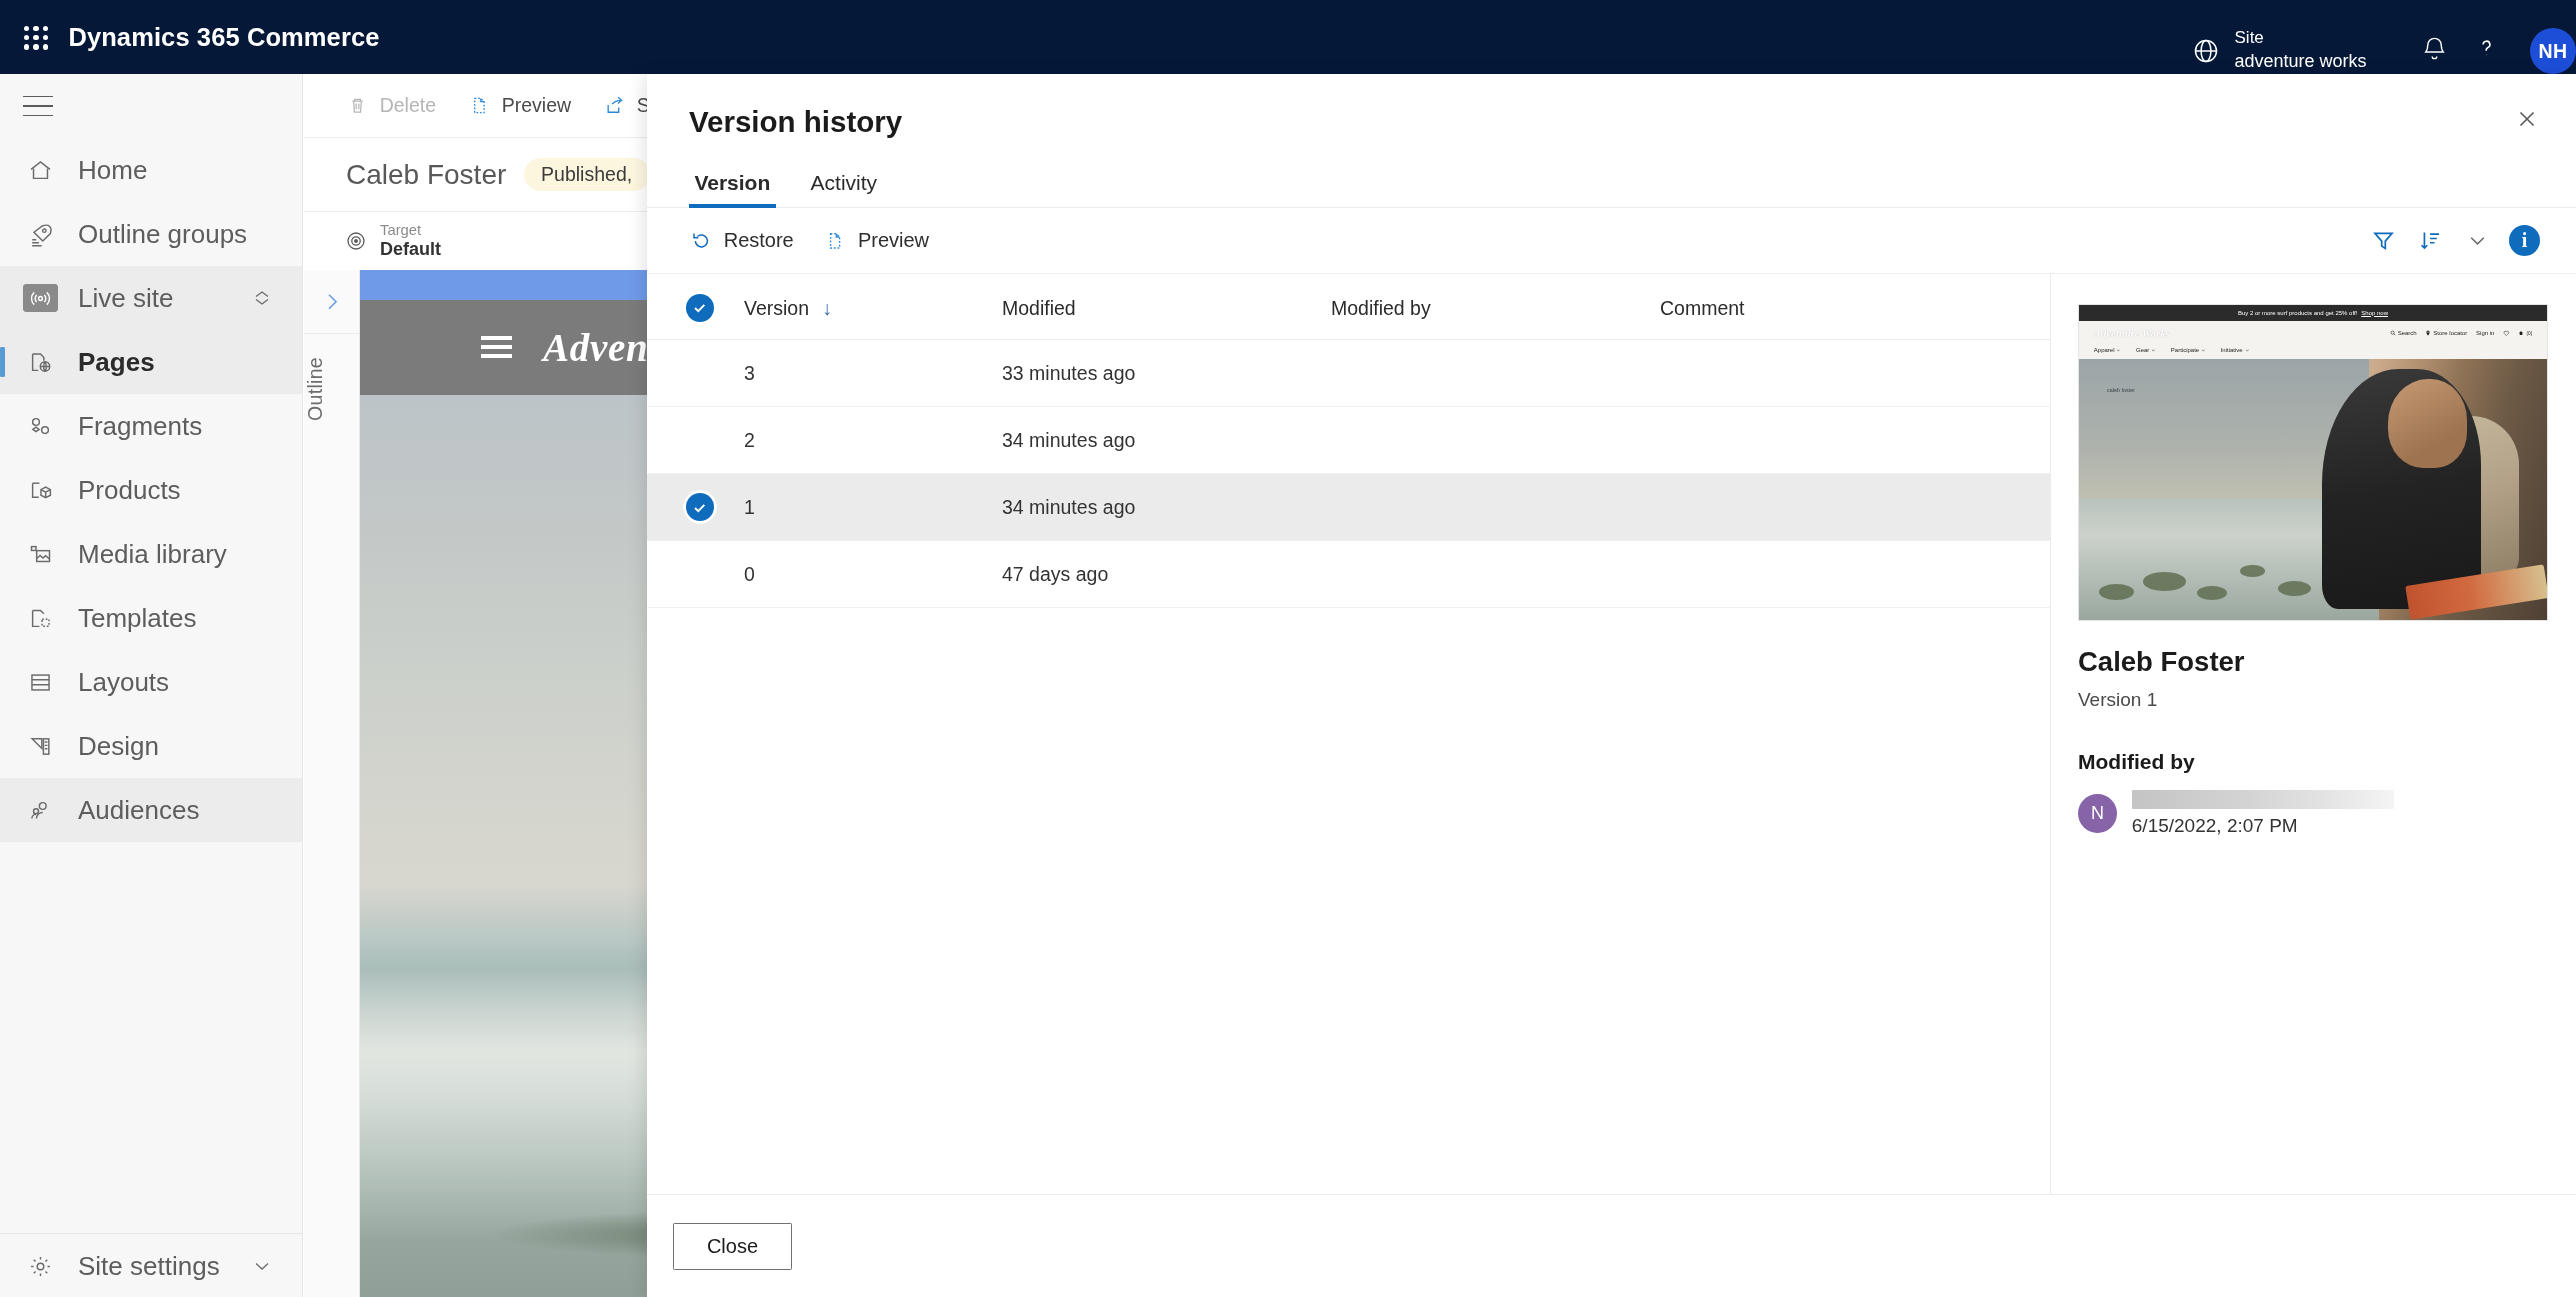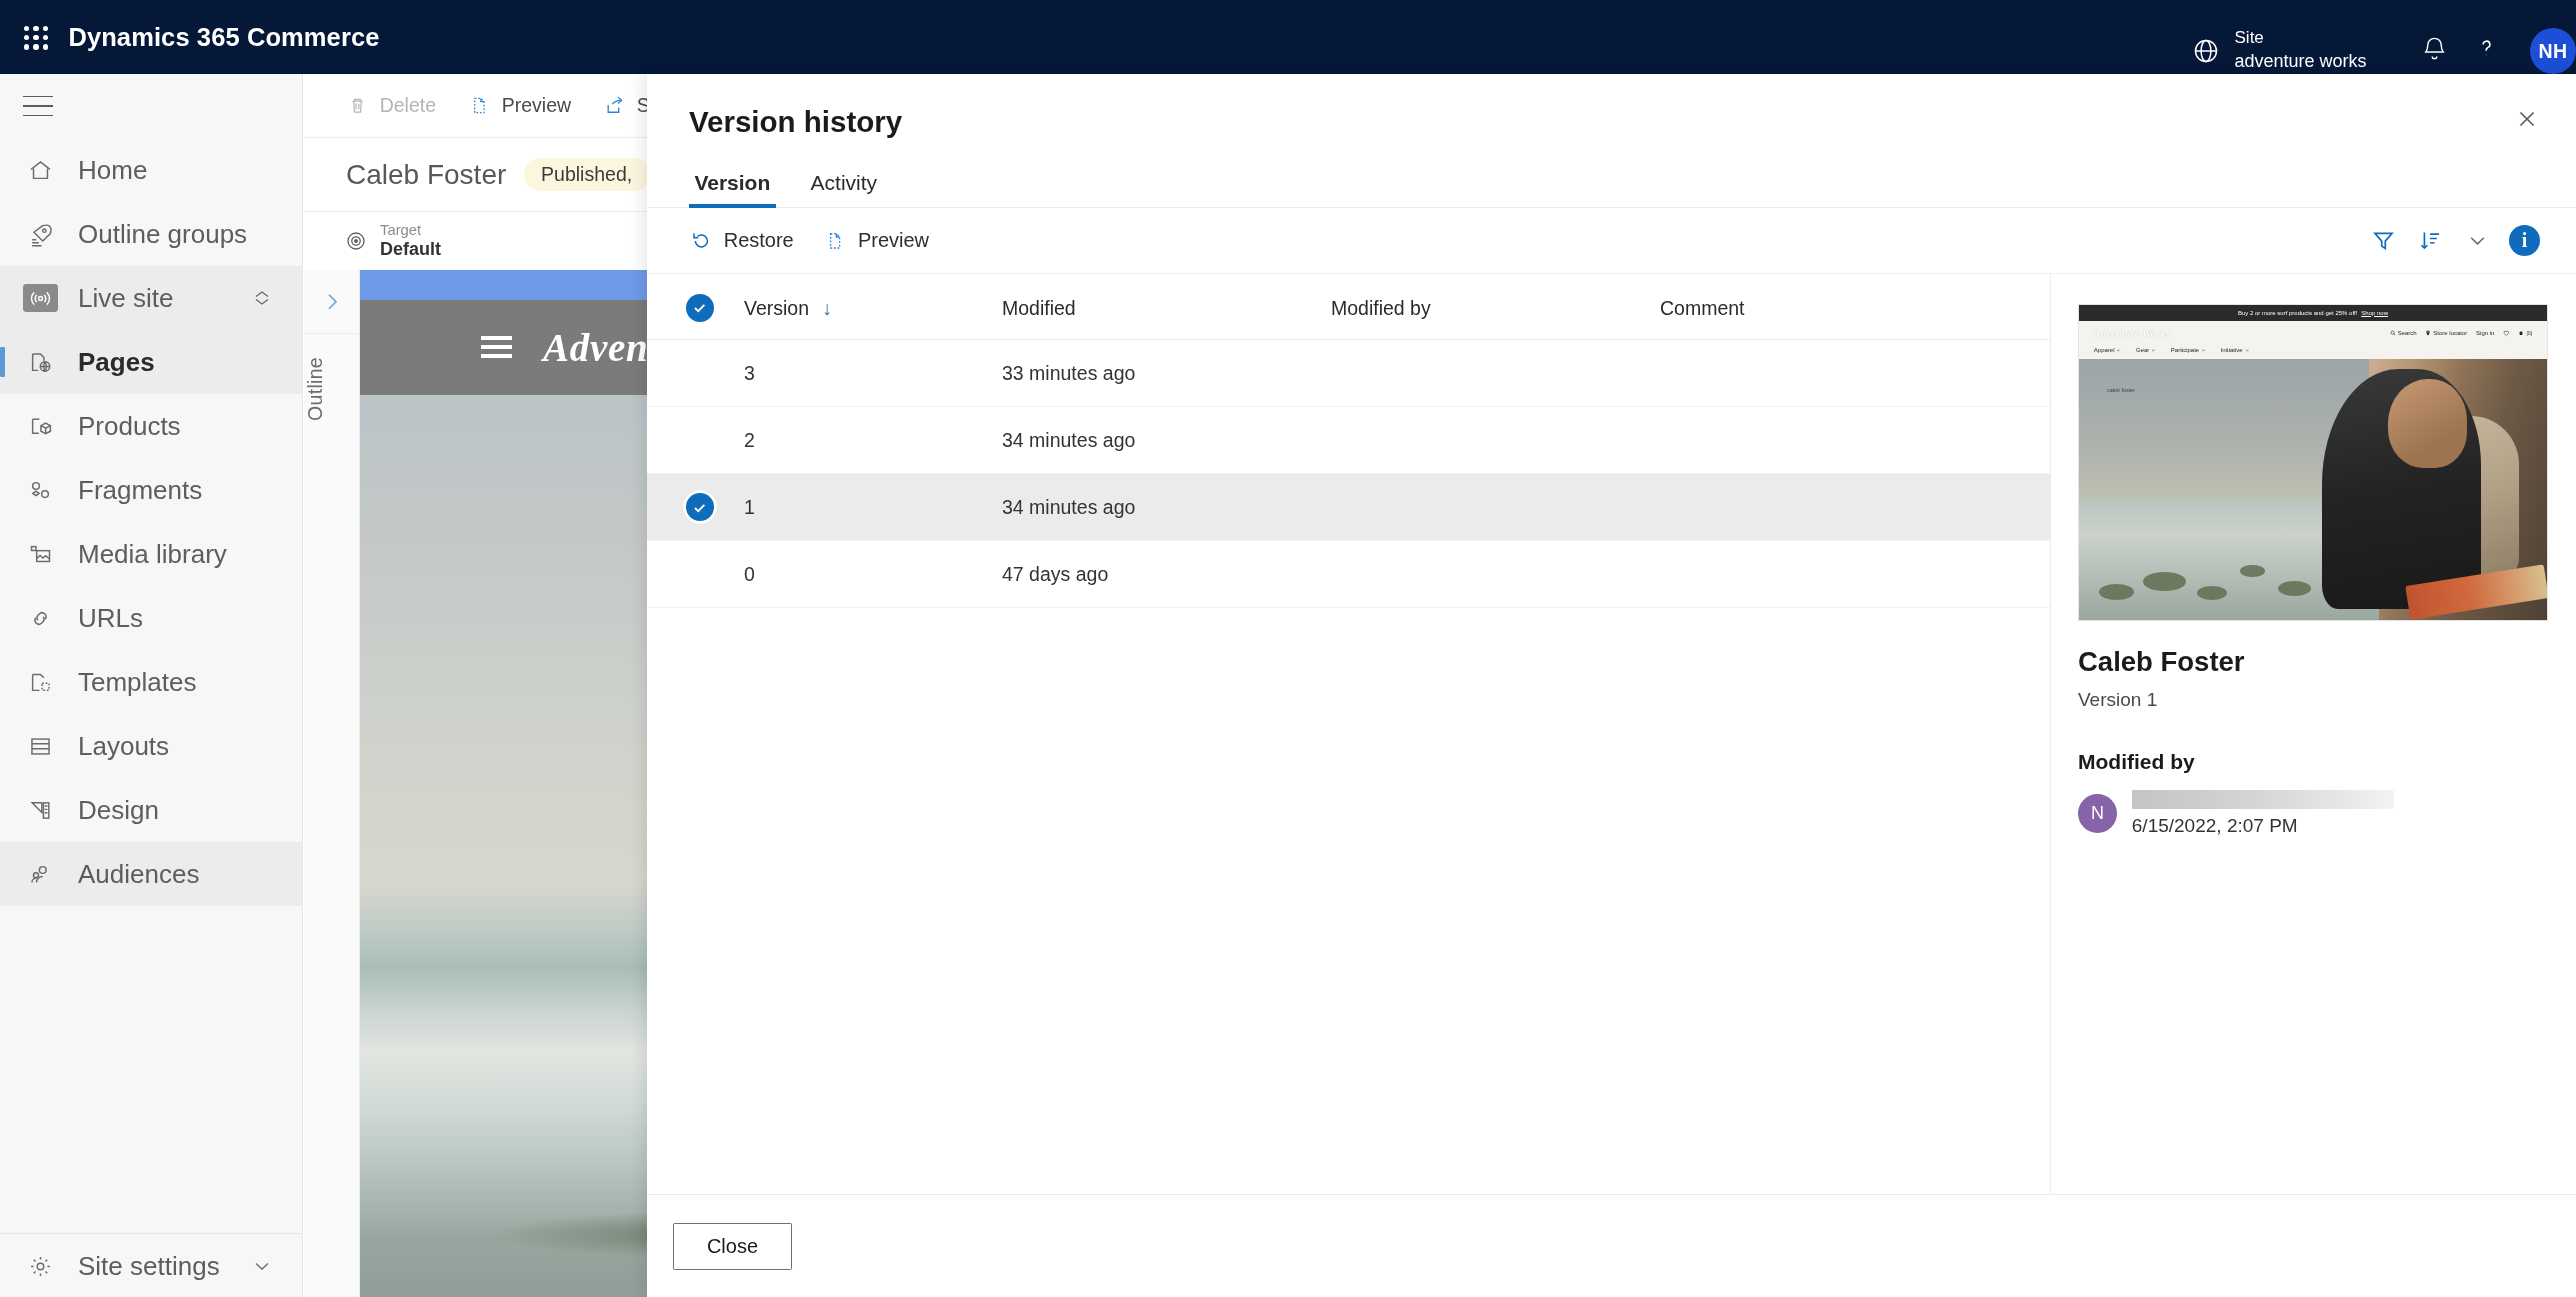--- a/index.html
+++ b/index.html
@@ -417,60 +417,51 @@
             <circle cx="16" cy="15.5" r="4.2"></circle>
               <path d="M11.8 15.5h8.4M16 11.3c1.6 1.8 1.6 6.6 0 8.4M16 11.3c-1.6 1.8-1.6 6.6 0 8.4"></path>
           </svg>
         </span>
         <span>Pages</span>
       </div>
 
       <div class="nav-item">
         <span class="ni">
           <svg width="27" height="27" viewBox="0 0 24 24" fill="none" stroke="#6b6b6b" stroke-width="1.3">
+            <circle cx="8" cy="8" r="3"></circle>
+              <circle cx="16" cy="15.2" r="3"></circle>
+            <path d="M5.2 14.6 8 12.6l2.8 2-2.8 2Z"></path>
+          </svg>
+        </span>
+        <span>Fragments</span>
+      </div>
+
+      <div class="nav-item">
+        <span class="ni">
+          <svg width="27" height="27" viewBox="0 0 24 24" fill="none" stroke="#6b6b6b" stroke-width="1.3">
             <path d="M5 5.5V18h5.5"></path>
               <path d="M5 5.5h6"></path>
             <path d="M12.4 11.2 16.6 9l4.2 2.2v5L16.6 18.4 12.4 16.2Z"></path>
               <path d="M12.4 11.2 16.6 13.4l4.2-2.2M16.6 13.4v5"></path>
           </svg>
         </span>
         <span>Products</span>
       </div>
 
       <div class="nav-item">
         <span class="ni">
           <svg width="27" height="27" viewBox="0 0 24 24" fill="none" stroke="#6b6b6b" stroke-width="1.3">
-            <circle cx="8" cy="8" r="3"></circle>
-              <circle cx="16" cy="15.2" r="3"></circle>
-            <path d="M5.2 14.6 8 12.6l2.8 2-2.8 2Z"></path>
-          </svg>
-        </span>
-        <span>Fragments</span>
-      </div>
-
-      <div class="nav-item">
-        <span class="ni">
-          <svg width="27" height="27" viewBox="0 0 24 24" fill="none" stroke="#6b6b6b" stroke-width="1.3">
             <rect x="4" y="5" width="4" height="3.4"></rect>
             <rect x="8.6" y="8.6" width="11.4" height="9.6"></rect>
             <path d="M8.6 15.6l3-2.8 2.6 2.4 2.4-2.2 3.4 3"></path>
           </svg>
         </span>
         <span>Media library</span>
       </div>
 
-      <div class="nav-item">
-        <span class="ni">
-          <svg width="27" height="27" viewBox="0 0 24 24" fill="none" stroke="#6b6b6b" stroke-width="1.3">
-            <path d="M9.6 13.6a3.4 3.4 0 0 1 0-4.2l1.6-1.6a3.4 3.4 0 0 1 4.8 4.8"></path>
-            <path d="M14.4 10.4a3.4 3.4 0 0 1 0 4.2l-1.6 1.6a3.4 3.4 0 0 1-4.8-4.8"></path>
-          </svg>
-        </span>
-        <span>URLs</span>
-      </div>
 
       <div class="nav-item">
         <span class="ni">
           <svg width="27" height="27" viewBox="0 0 24 24" fill="none" stroke="#6b6b6b" stroke-width="1.3">
             <path d="M5 4.8h7l3 3"></path>
               <path d="M5 4.8V19h6"></path>
             <path d="M13.4 12.6h6.2v6.2h-6.2z" stroke-dasharray="1.6 1.6"></path>
           </svg>
         </span>
         <span>Templates</span>

